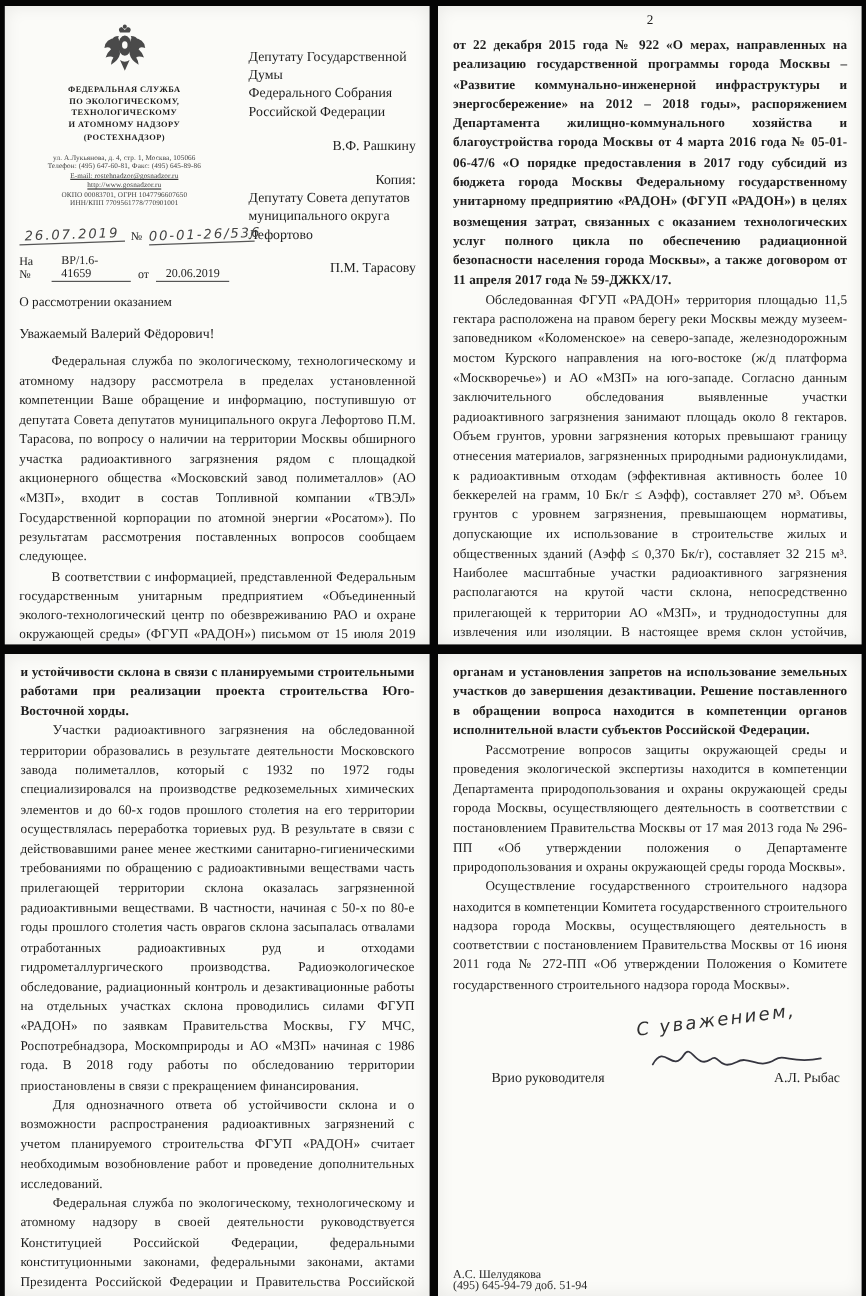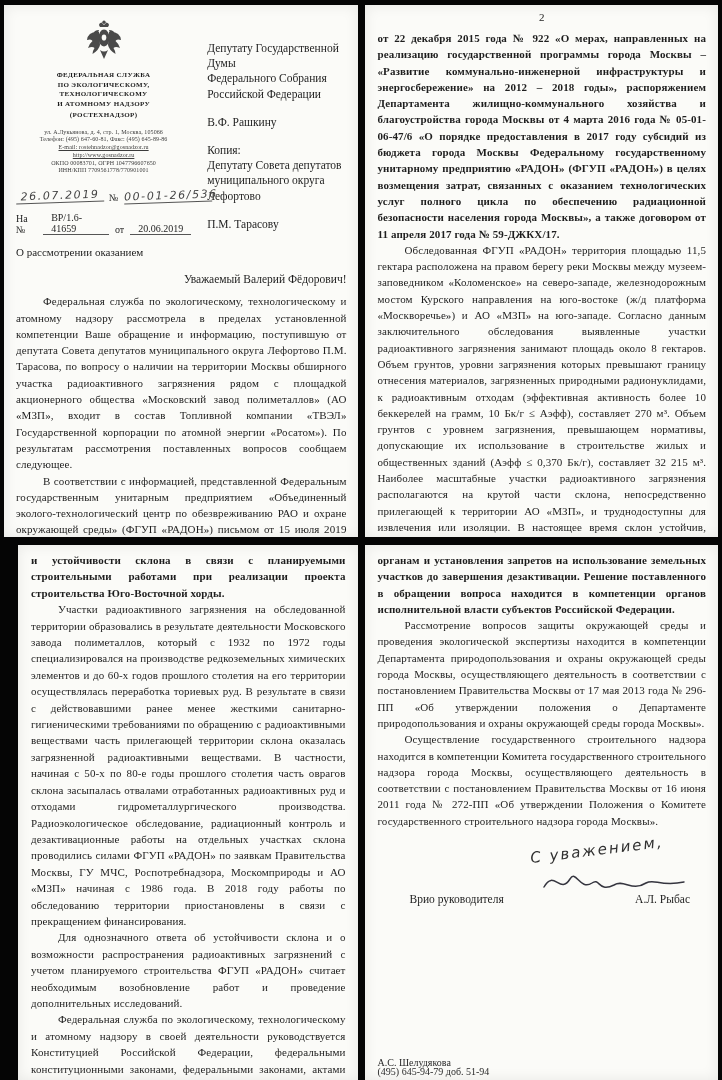--- a/index.html
+++ b/index.html
@@ -10,21 +10,21 @@
     box-sizing:border-box; width:722px; height:1080px;
     display:grid; grid-template-columns:1fr 1fr; grid-template-rows:532px 1fr;
     gap:8px 7px; background:#050505; padding:5px 4px 0 4px;
   }
   .page{
     box-sizing:border-box; position:relative; overflow:hidden;
     background:#fbfbf8; box-shadow:inset 0 0 14px rgba(0,0,0,.08);
   }
   .page-1{ padding:10px 11px 0 12px; }
   .page-2{ padding:6px 12px 0 13px; }
-  .page-3{ padding:7px 12px 0 13px;margin-left:14px; }
+  .page-3{ padding:7px 12px 0 13px; }
   .page-4{ padding:7px 12px 0 13px; }
 
   
   .doc p{ margin:0; font-size:11px; line-height:16.3px; text-align:justify;
           text-indent:27px; letter-spacing:.1px; }
   .page-3 .doc p{ line-height:16.4px; }
   .doc p.cont{ text-indent:0;font-weight:bold; }
   .doc p.cut{ text-align-last:justify; }
 
   
@@ -45,36 +45,36 @@
          font-size:11px; letter-spacing:1.6px; white-space:nowrap;
          display:inline-block; transform:rotate(-2deg); }
   .u{ border-bottom:1px solid #555; }
   .blank-wide{ display:inline-block; min-width:88px; text-align:center; }
   .reg-ref{ margin-top:9px; font-size:10px; display:flex; align-items:flex-end; gap:6px; }
   .reg-ref .u{ padding:0 8px; }
   .subject{ margin-top:11px; font-size:11px; }
 
   .lh-right{ width:47%; padding:26px 0 0 16px; font-size:11.5px;
              line-height:15.2px; }
-  .gap-top{ margin-top:13px; }
+  .gap-top{ margin-top:13px;text-align:right; }
 
-  .salutation{ margin:15px 0 8px 0; text-align:right; font-size:11.5px; }
+  .salutation{ margin:15px 0 8px 0; text-align:left; font-size:11.5px; }
 
   
   .pg-num{ text-align:center; font-size:11px; margin-bottom:7px; }
 
   
   .sign-block{ position:relative; height:78px; margin-top:10px; }
   .closing-hand{ position:absolute; left:152px; top:2px;
                  font-family:"DejaVu Sans",sans-serif; font-style:italic;
                  font-size:15px; color:#303030; letter-spacing:2px;
                  transform:rotate(-7deg); }
   .sig-svg{ position:absolute; left:160px; top:26px; }
   .signer-title{ position:absolute; left:0; bottom:12px; font-size:11.5px;padding-left:32px; }
-  .signer-name{ position:absolute; right:16px; bottom:12px; font-size:11.5px; }
+  .signer-name{ position:absolute; right:6px; bottom:12px; font-size:11.5px; }
 
   .footer-contact{ position:absolute; left:13px; bottom:4px; font-size:10px;
                    line-height:9px; color:#2a2a2a; }
 </style>
 </head>
 <body>
 
 <div class="sheet-grid">
 
   <div class="page page-1">

